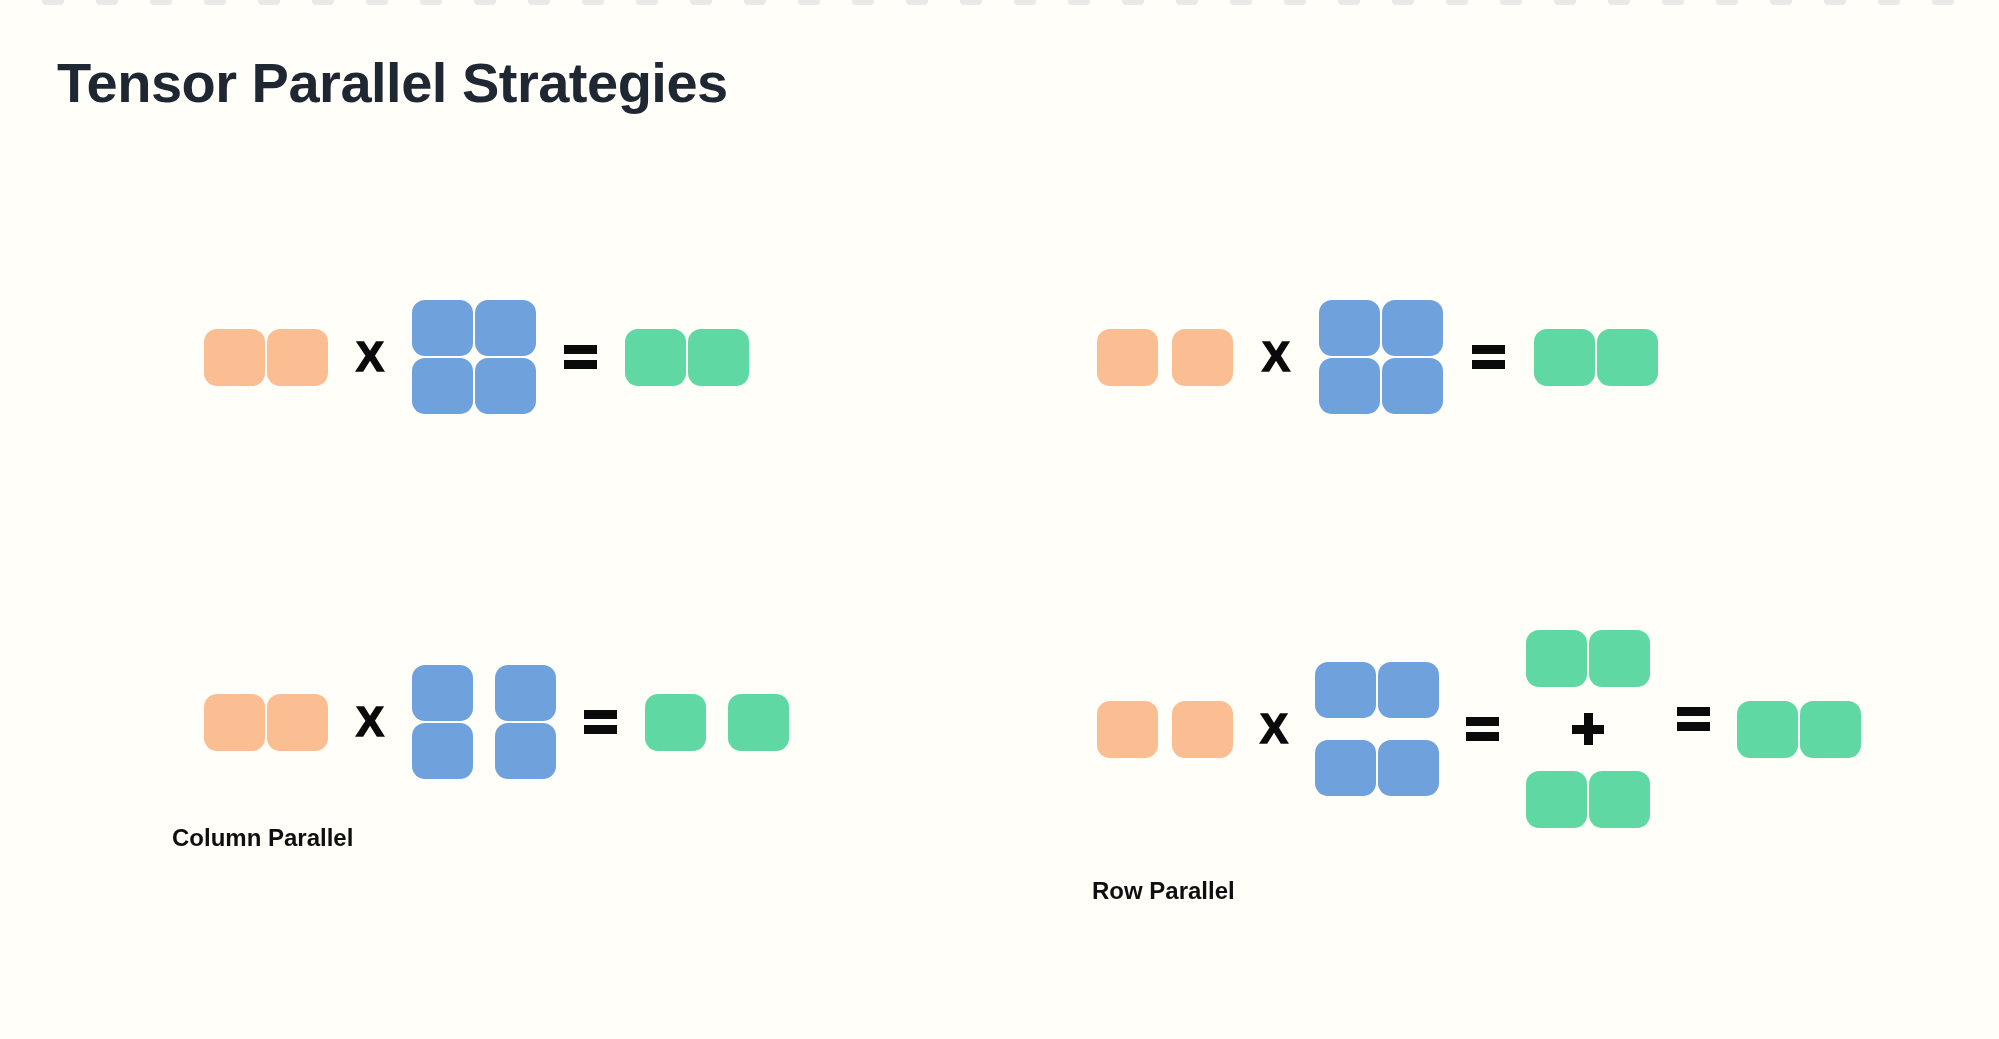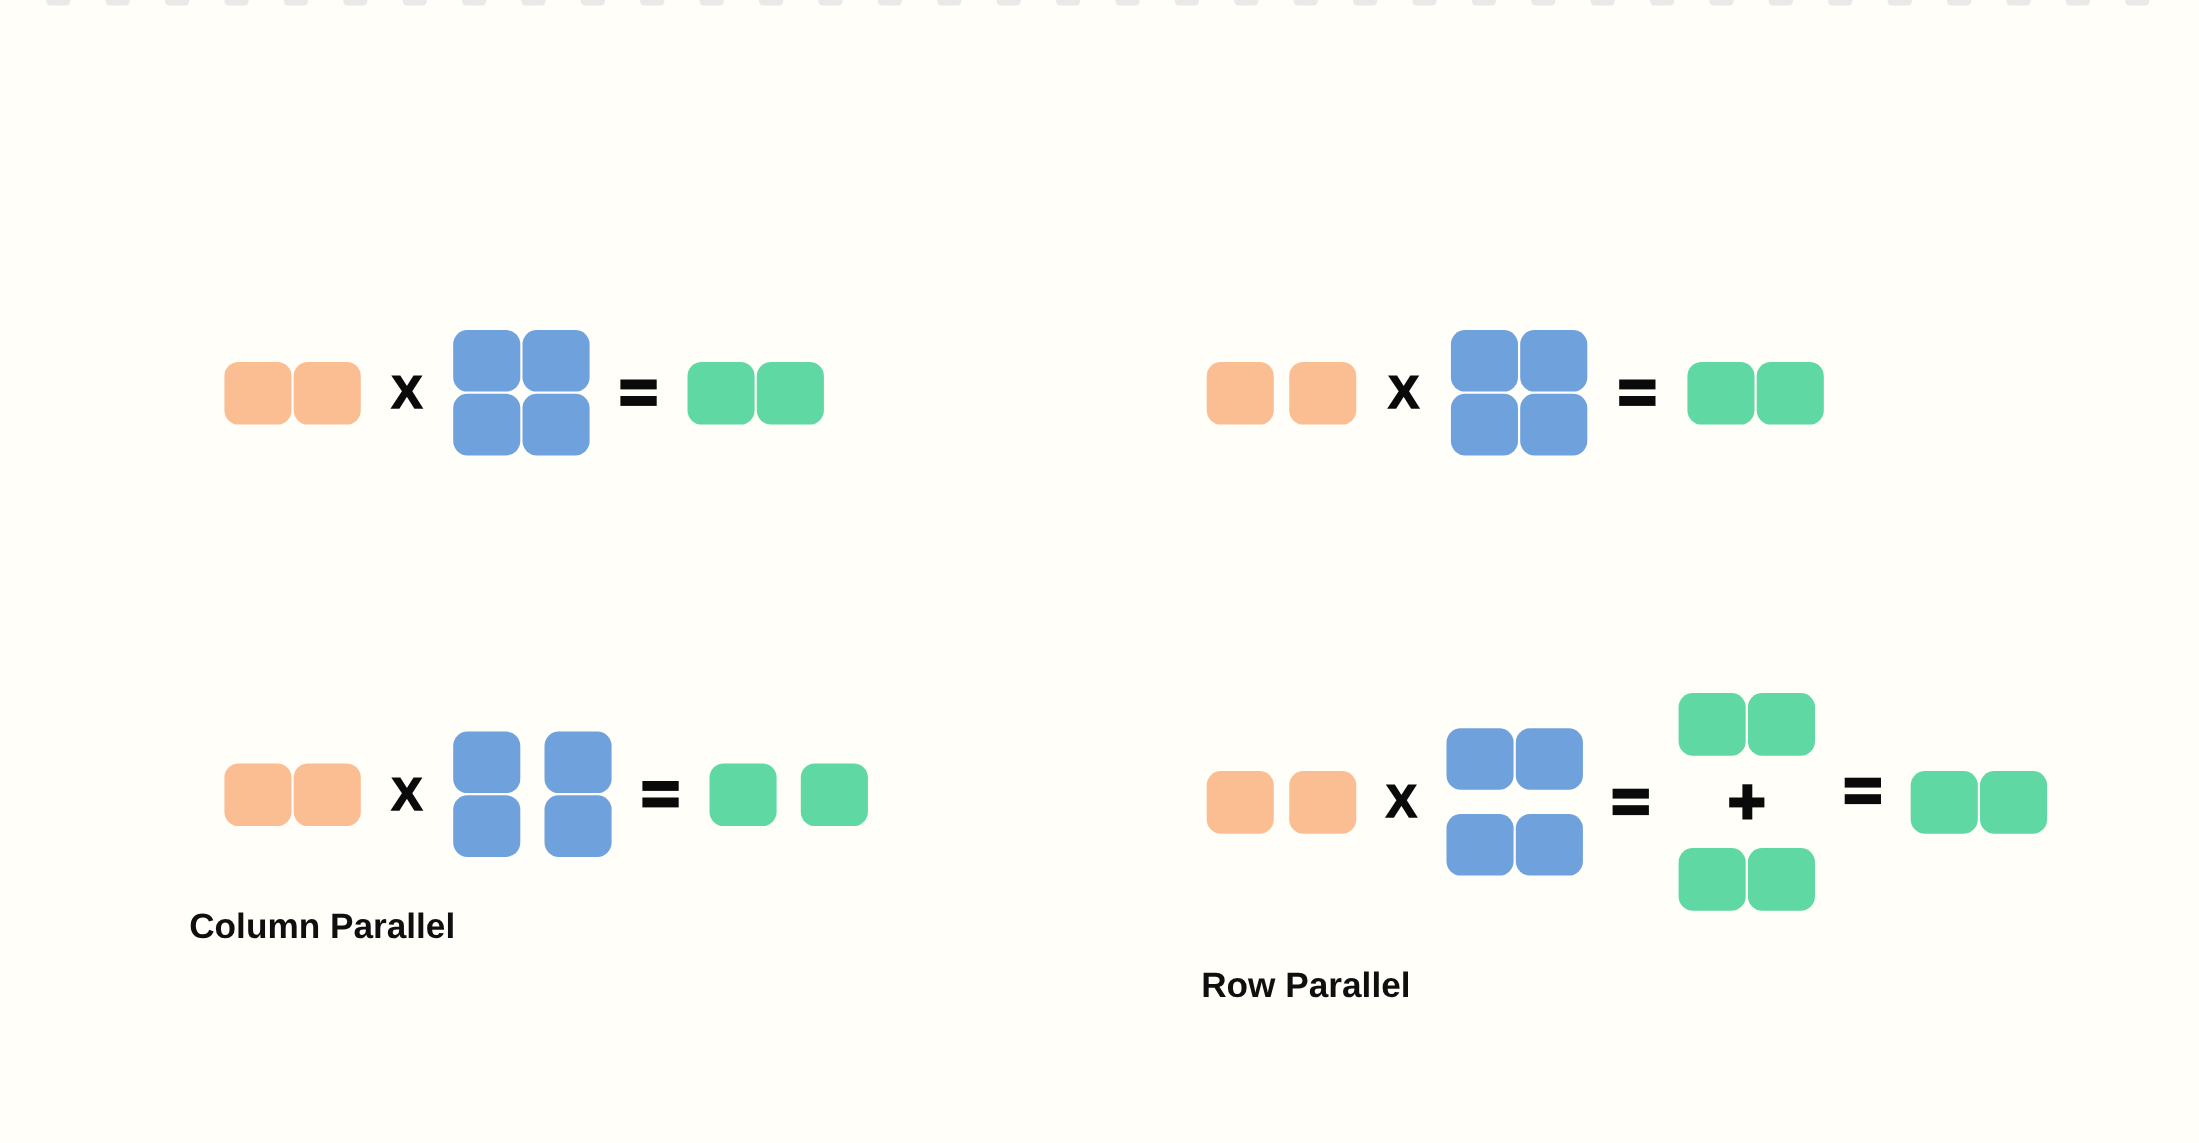--- a/index.html
+++ b/index.html
@@ -53,21 +53,21 @@
   .op-eq{width:33px;height:24px;display:flex;flex-direction:column;justify-content:space-between;}
   .op-eq .bar{display:block;width:100%;height:9px;background:#0A0A0A;}
   .op-eq.raised{transform:translateY(-10px);}
   .op-plus{position:relative;width:32px;height:32px;}
   .op-plus::before{content:"";position:absolute;left:0;top:11.5px;width:32px;height:9px;background:#0A0A0A;}
   .op-plus::after{content:"";position:absolute;left:11.5px;top:0;width:9px;height:32px;background:#0A0A0A;}
 
   
   .caption{
     position:absolute;margin:0;
-    font-size:32px;font-weight:700;color:#0F0F0F;
+    font-size:24px;font-weight:700;color:#0F0F0F;
   }
   .caption-bl{left:172px;top:824px;}
   .caption-br{left:1092px;top:877px;}
 </style>
 </head>
 <body>
 
 <div class="canvas">
 
   <div class="top-strip" id="top-strip">
@@ -102,20 +102,21 @@
       <div class="strip-square"></div>
       <div class="strip-square"></div>
       <div class="strip-square"></div>
       <div class="strip-square"></div>
       <div class="strip-square"></div>
       <div class="strip-square"></div>
       <div class="strip-square"></div>
       <div class="strip-square"></div>
     </div>
 
+  <h1 class="page-title">Tensor Parallel Strategies</h1>
 
   <div class="diagram d-tl">
     <div class="matrix" style="grid-template-columns: repeat(2, auto); gap: 2px;">
         <div class="block" style="background: rgb(251, 190, 147);"></div>
         <div class="block" style="background: rgb(251, 190, 147);"></div>
       </div>
     <div class="op op-x">X</div>
     <div class="matrix weight" style="grid-template-columns: repeat(2, auto); gap: 2px;">
         <div class="block" style="background: rgb(111, 161, 221);"></div>
         <div class="block" style="background: rgb(111, 161, 221);"></div>

